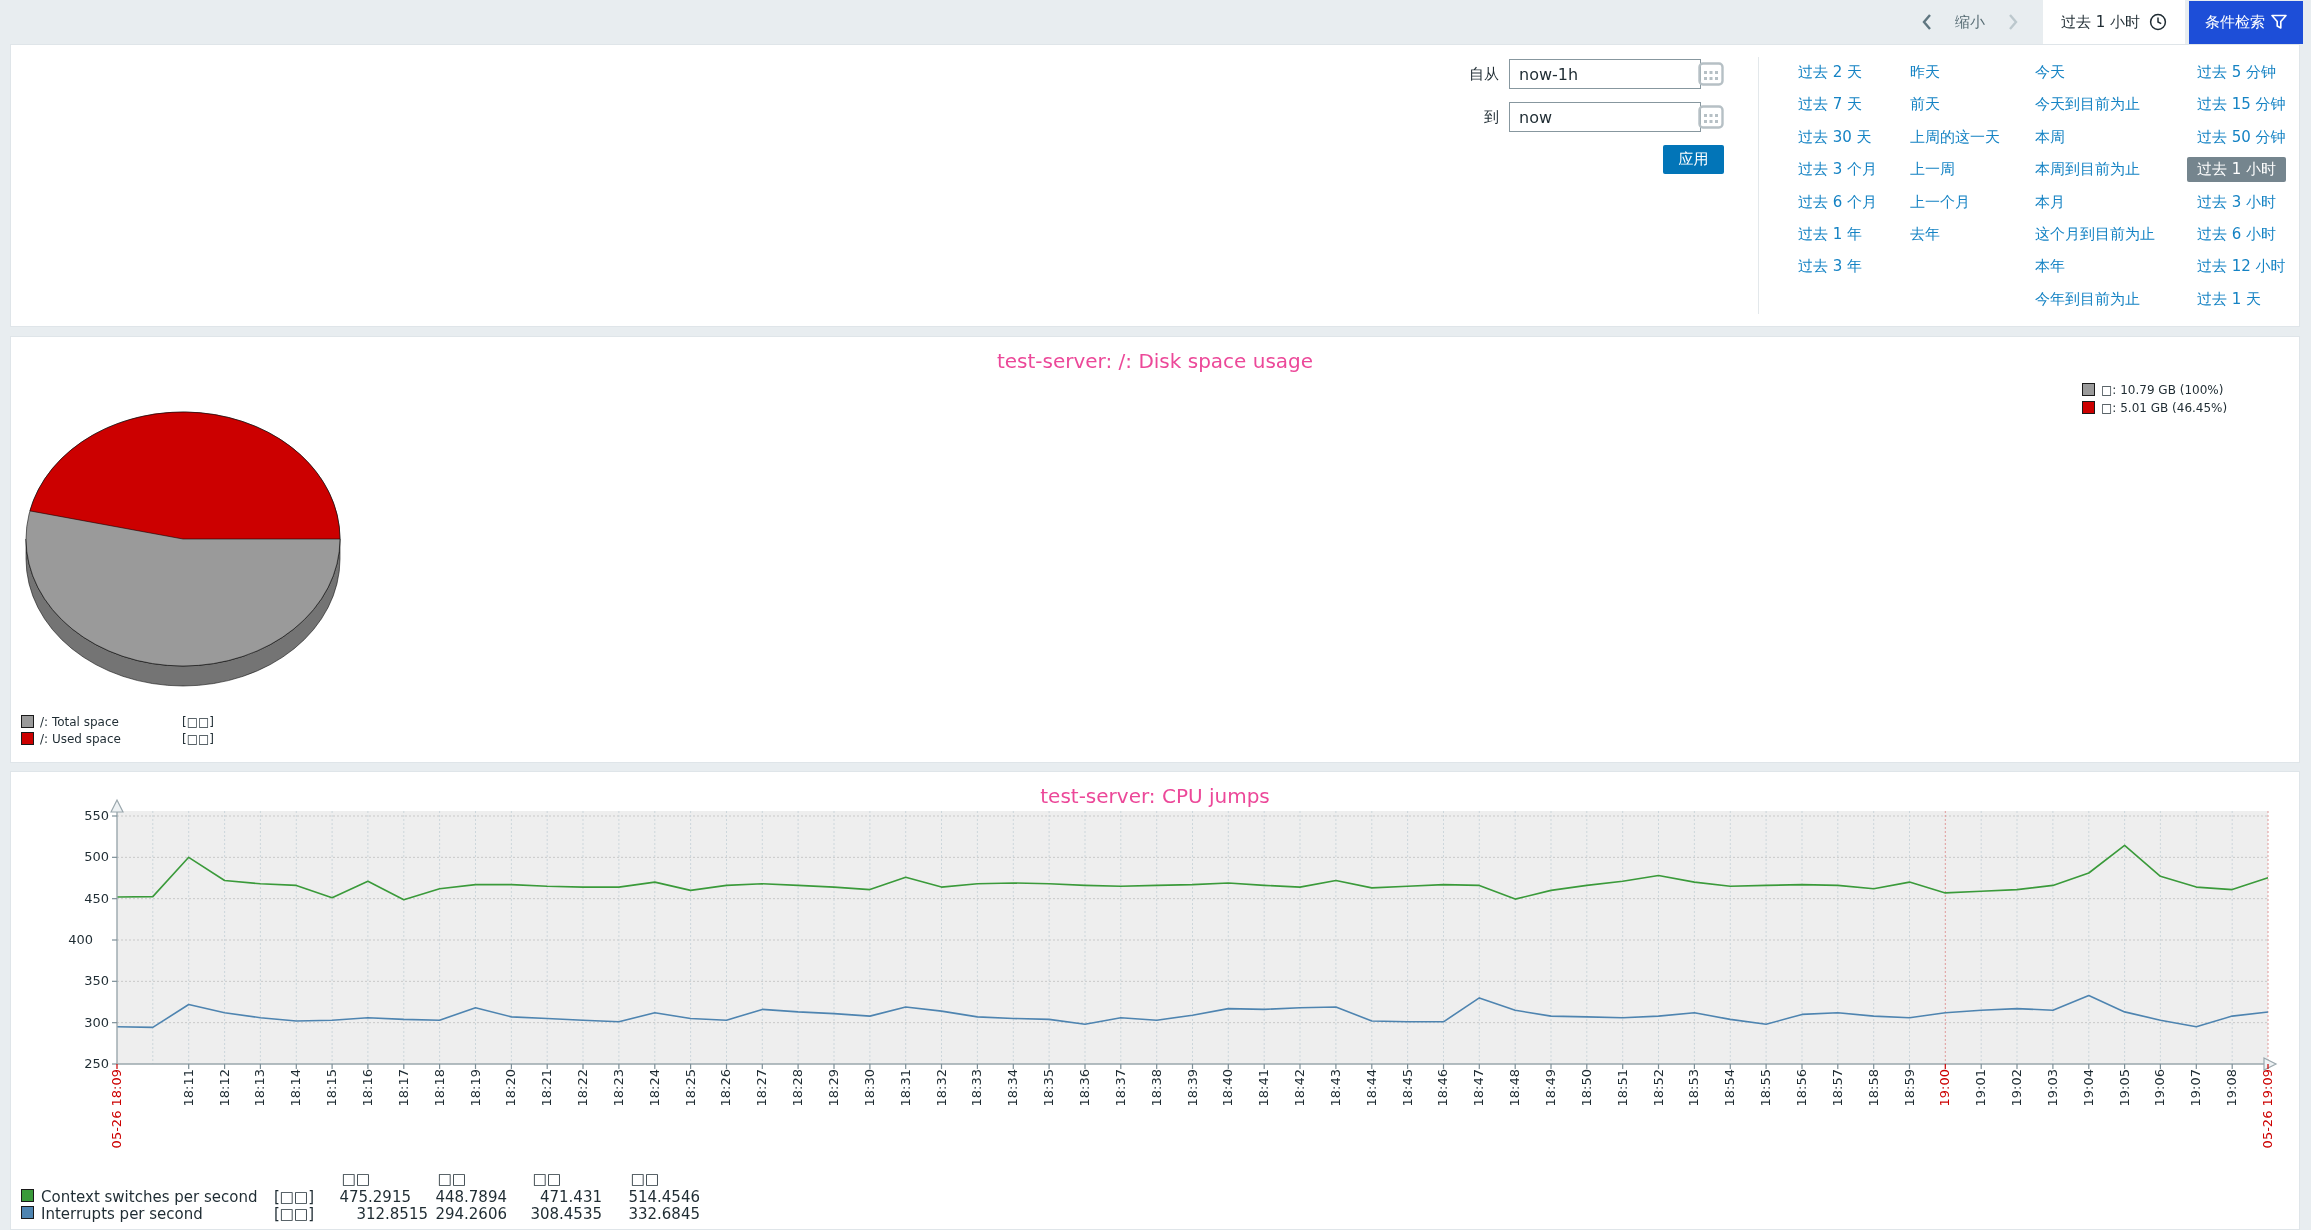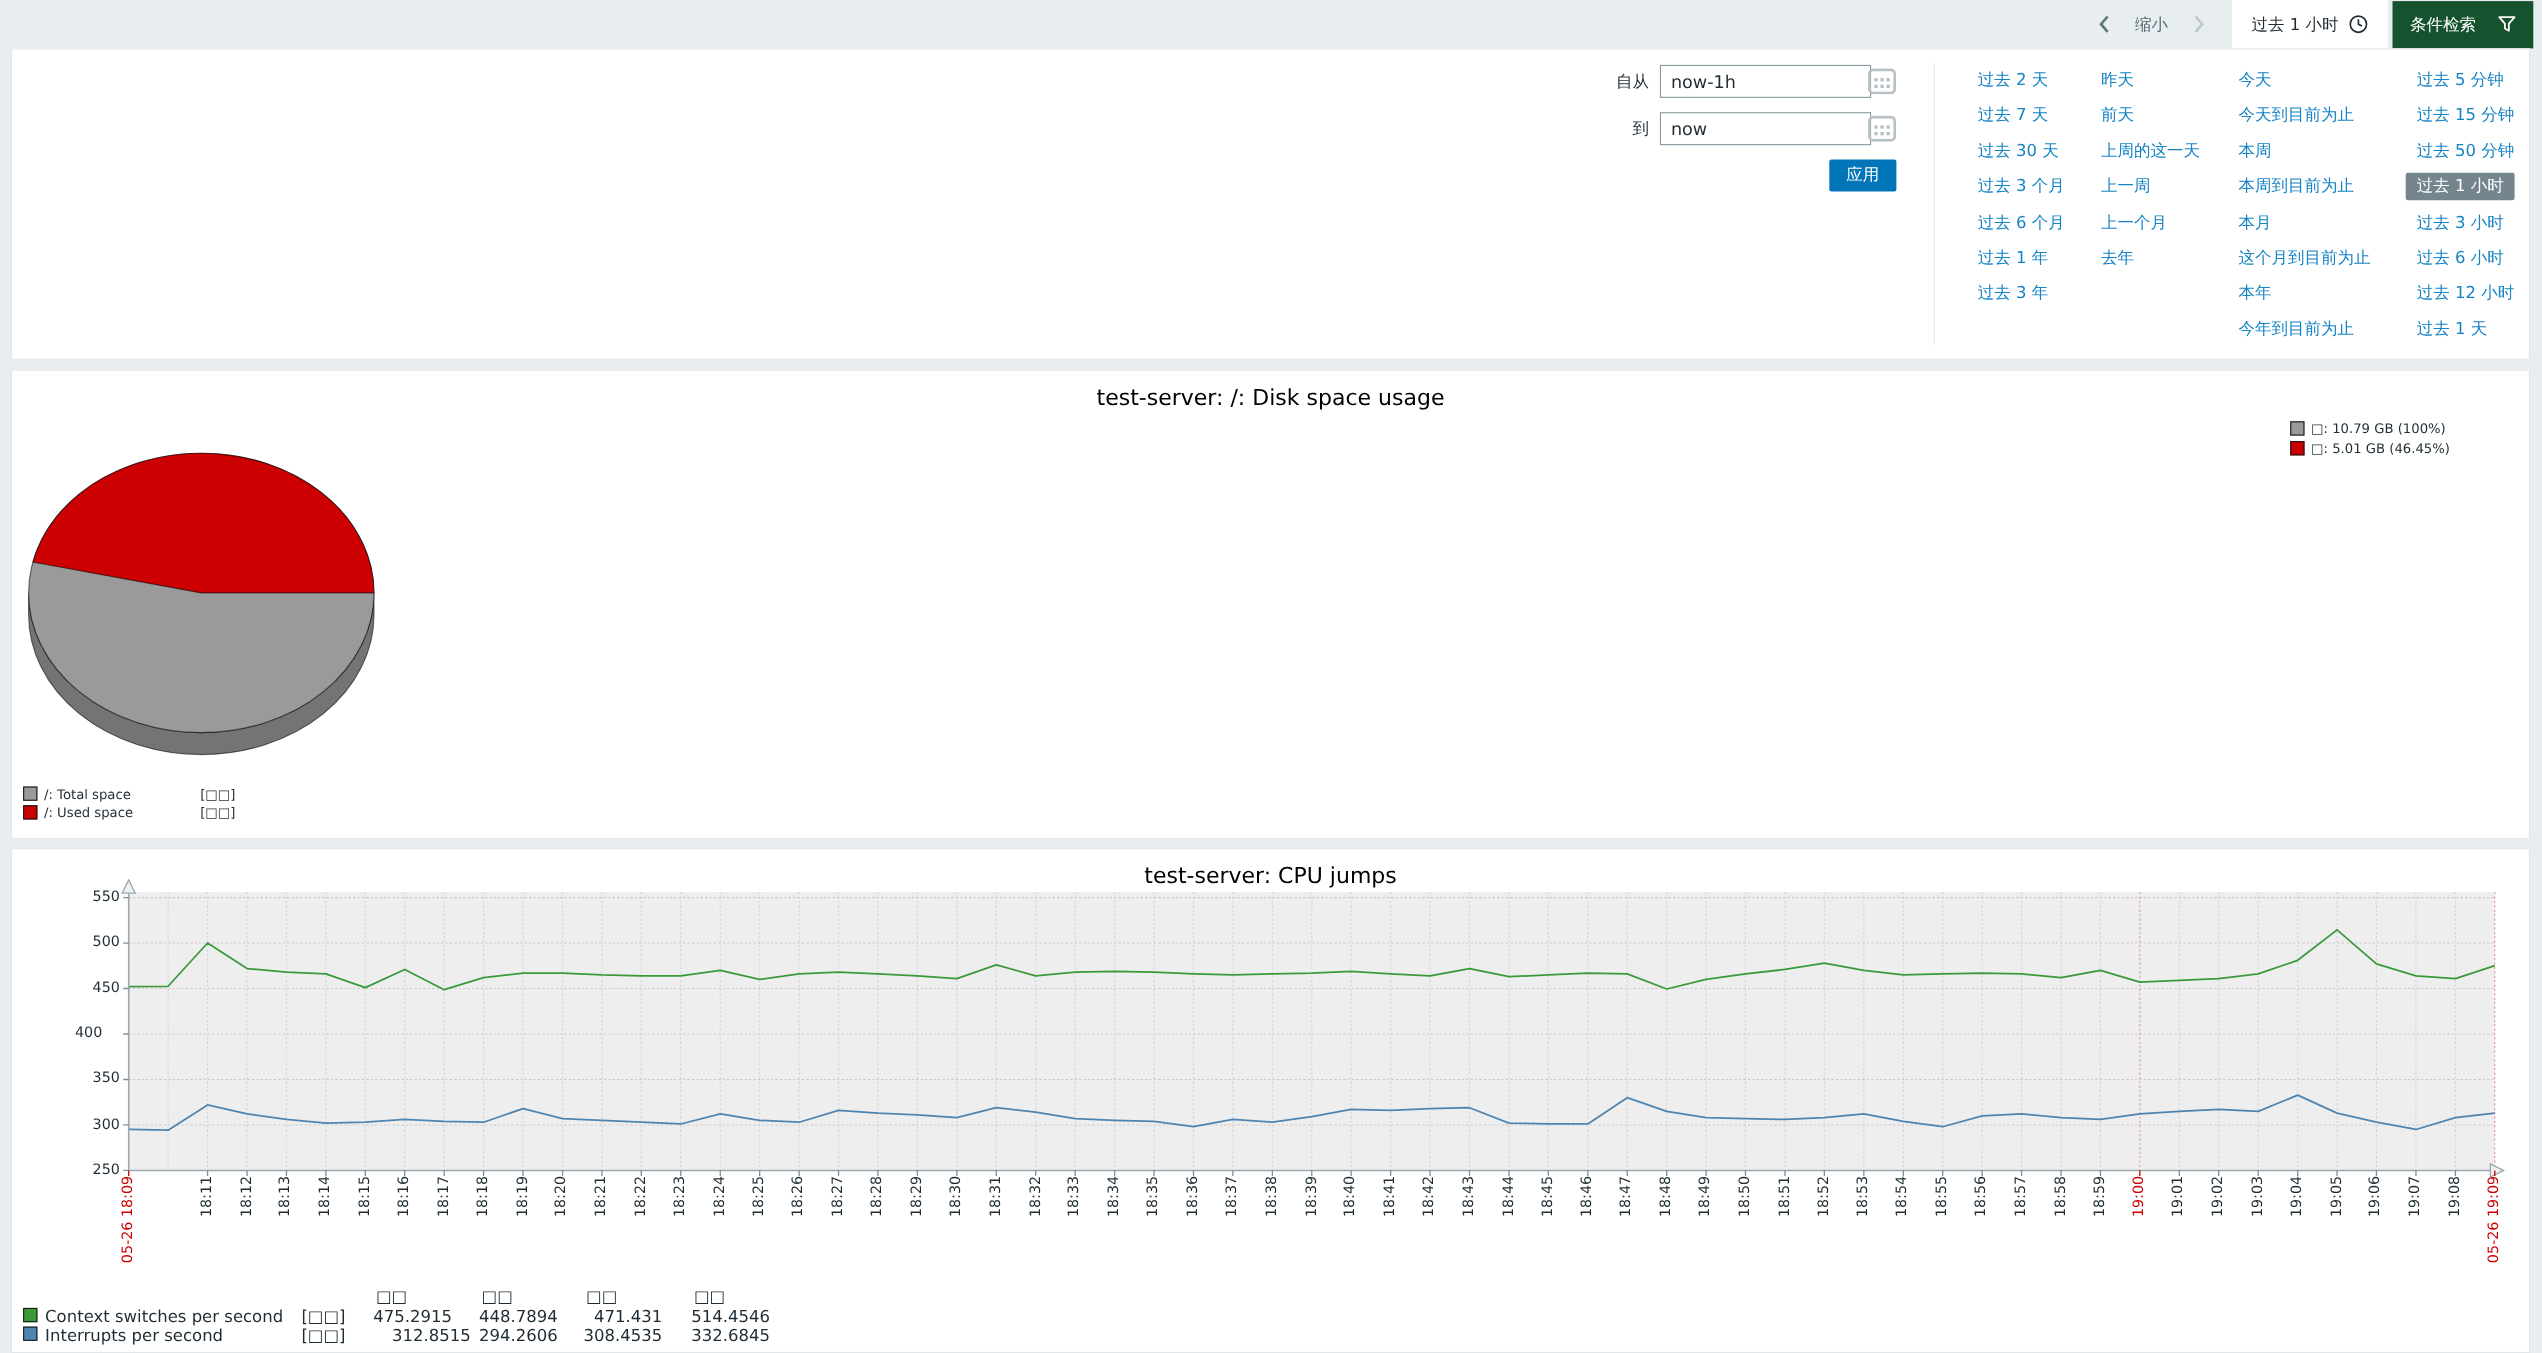--- a/index.html
+++ b/index.html
@@ -13,35 +13,35 @@
   .panel-time{top:44px;height:283px;}
   .panel-pie{top:336px;height:427px;}
   .panel-cpu{top:771px;height:459px;}
 
   
   .topbar{position:absolute;top:0;left:0;width:100%;height:28px;}
   .tb-right{position:absolute;right:8px;top:0;height:44px;display:flex;align-items:center;}
   .chev{background:none;border:none;padding:0 10px;cursor:pointer;height:44px;display:flex;align-items:center;}
   .zoomout{color:#566b73;cursor:pointer;padding:0 12px;font-size:15px;}
   .range-tab{background:#ffffff;height:44px;display:flex;align-items:center;gap:9px;padding:0 18px;margin-left:14px;cursor:pointer;font-size:15px;color:#1f2c33;}
-  .filter-btn{background:#14532d;color:#fff;border:none;height:43px;display:flex;align-items:center;gap:20px;padding:12px 16px;margin-left:4px;cursor:pointer;font-size:15px;font-family:inherit;}
+  .filter-btn{background:#1d4ed8;color:#fff;border:none;height:43px;display:flex;align-items:center;gap:6px;padding:12px 16px;margin-left:4px;cursor:pointer;font-size:15px;font-family:inherit;}
 
   
   .flabel{position:absolute;width:80px;text-align:right;left:1408px;font-size:15px;color:#1f2c33;}
   .finput{position:absolute;left:1498px;width:192px;height:30px;box-sizing:border-box;border:1px solid #87979f;background:#fff;padding:0 9px;font-size:16px;color:#1f2c33;font-family:inherit;}
   .calbtn{position:absolute;left:1684px;width:32px;height:30px;background:none;border:none;padding:0;cursor:pointer;display:flex;align-items:center;justify-content:center;}
   .applybtn{position:absolute;left:1652px;top:100px;width:61px;height:29px;background:#0275b8;color:#fff;border:none;border-radius:2px;font-size:15px;cursor:pointer;font-family:inherit;}
   .vdivider{position:absolute;left:1747px;top:12px;bottom:12px;width:1px;background:#e3e8eb;}
   #quick-links{position:absolute;top:0;left:0;right:0;bottom:0;}
   .qcol{position:absolute;top:12px;}
   .qrow{height:32.4px;white-space:nowrap;}
   .qlink{display:inline-block;line-height:25px;margin-top:3px;font-size:15px;color:#1583c4;cursor:pointer;}
   .qlink.selected{background:#75858e;color:#ffffff;padding:0 10px;margin-left:-10px;border-radius:2px;}
 
-  .ptitle{position:absolute;top:12px;left:0;width:100%;text-align:center;font-size:20px;color:#000000;}
+  .ptitle{position:absolute;top:12px;left:0;width:100%;text-align:center;font-size:20px;color:#ec4899;}
 
   
   #pie-svg{position:absolute;left:2px;top:50px;width:360px;height:370px;}
   .plg-row{position:absolute;height:15px;white-space:nowrap;font-size:12px;}
   .sw{display:inline-block;width:13px;height:13px;border:1px solid #1a1a1a;vertical-align:-2px;margin-right:6px;box-sizing:border-box;}
   .plg-stat{display:inline-block;margin-left:24px;}
 
   
   #cpu-svg{position:absolute;left:0;top:0;width:2290px;height:459px;}
   .ylabel{position:absolute;width:42px;text-align:right;font-size:13px;color:#1f2c33;}

